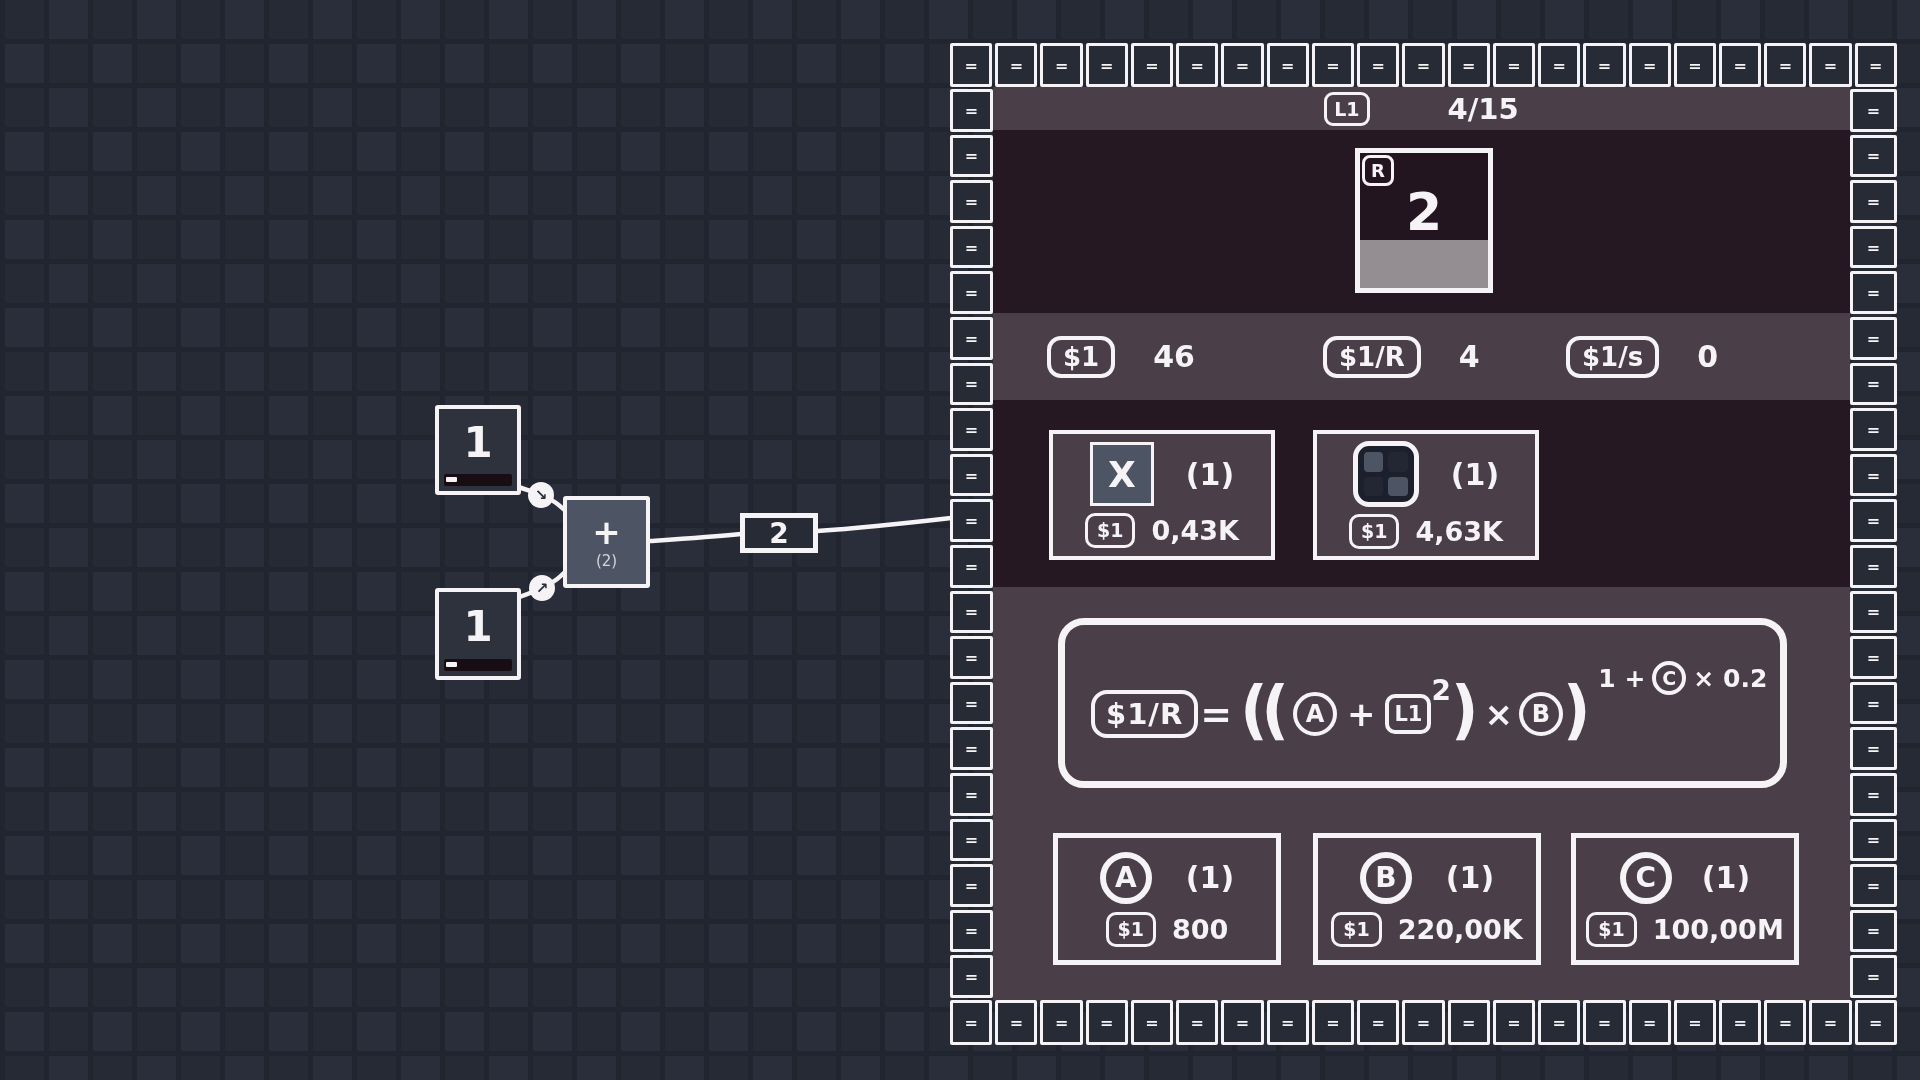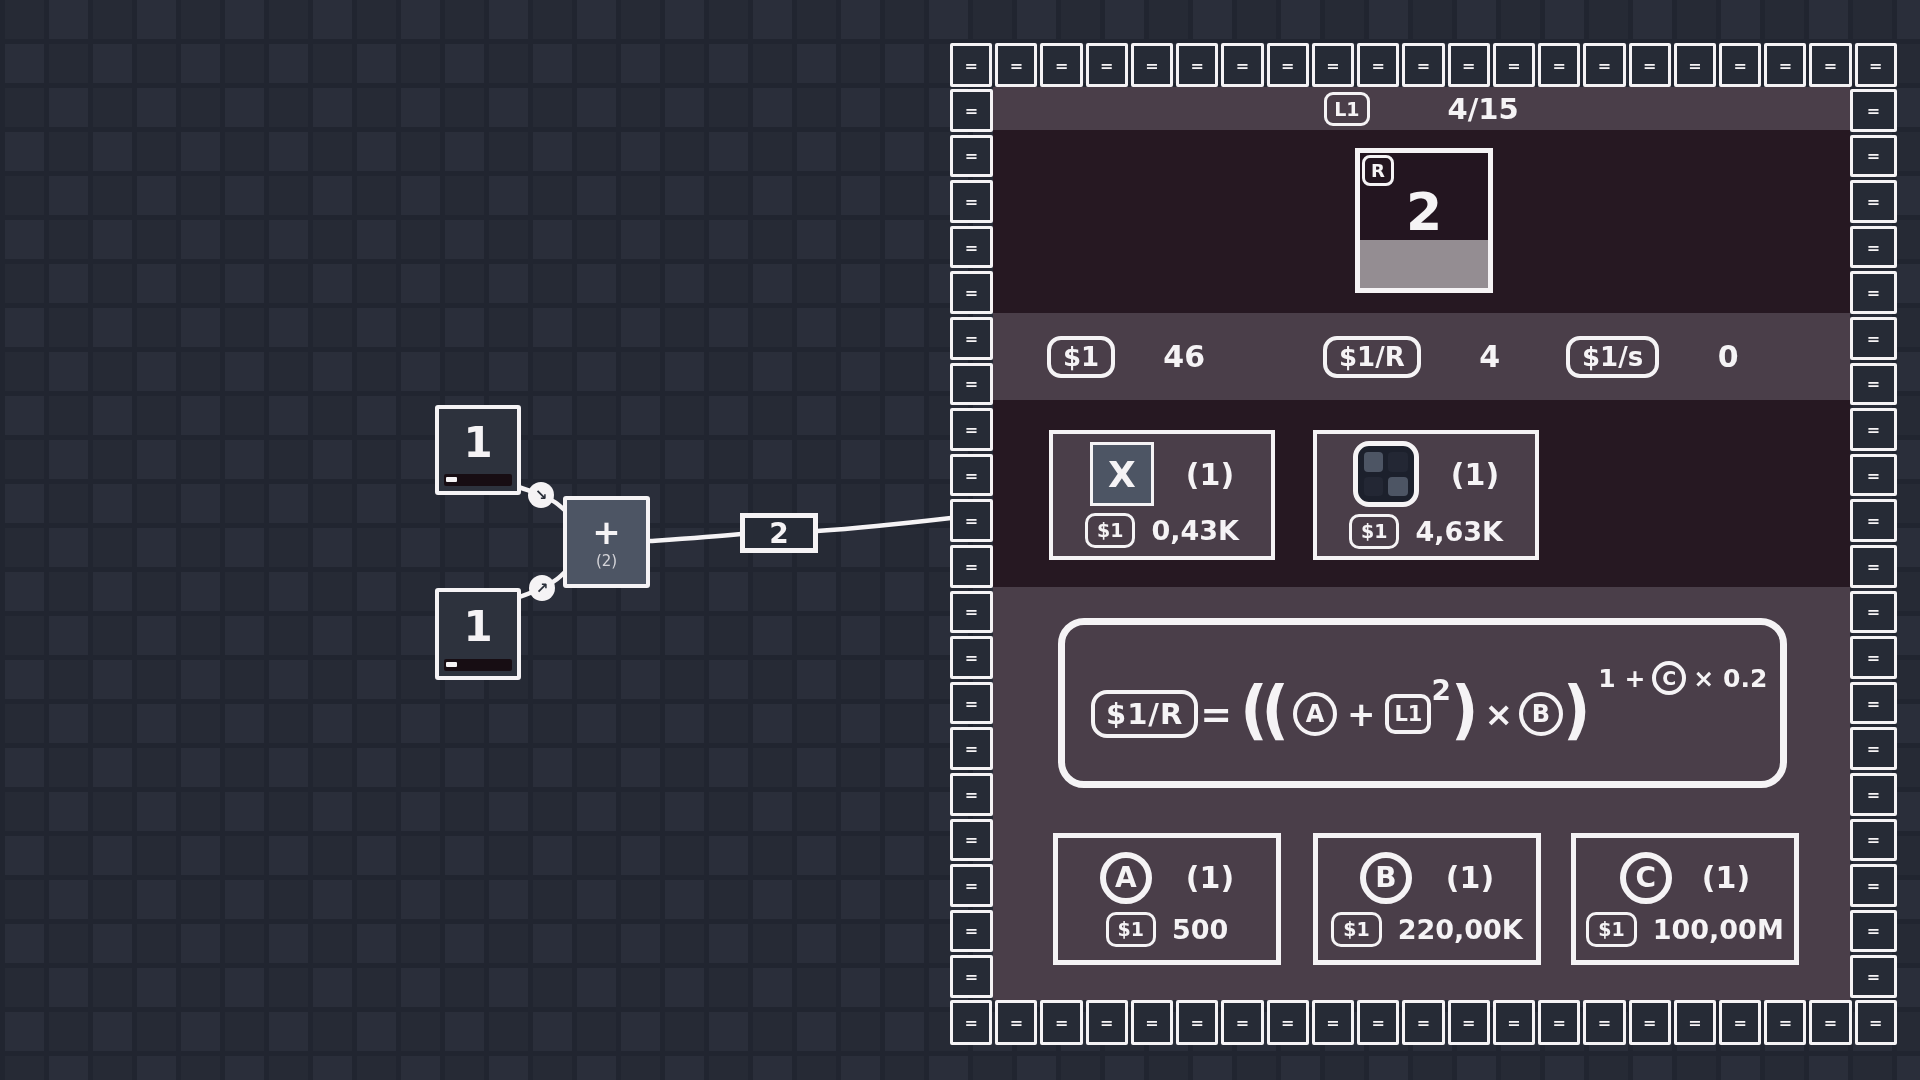--- a/index.html
+++ b/index.html
@@ -85,21 +85,21 @@
     display:flex;align-items:center;justify-content:center;
     font-size:18px;font-weight:bold;background:var(--cardfill);z-index:2;
     border-radius:8px;
   }
   #rescard .cval{position:absolute;left:0;right:0;bottom:50px;text-align:center;font-size:52px;font-weight:bold;line-height:1;}
   #rescard .cbar{position:absolute;left:0;right:0;bottom:0;height:48px;background:var(--graybar);}
   .sec.stats{height:87px;background:var(--mauve);}
   .stat{position:absolute;top:50%;transform:translateY(-50%);display:flex;align-items:center;gap:38px;}
   .stat.s0{left:54px;} .stat.s1{left:330px;} .stat.s2{left:573px;}
   .unitbadge{border:4px solid var(--white);border-radius:14px;padding:2px 12px;font-size:26px;font-weight:bold;}
-  .statval{font-size:30px;font-weight:bold;min-width:62px;text-align:center;}
+  .statval{font-size:30px;font-weight:bold;min-width:62px;text-align:left;}
   .sec.upgrades{height:187px;background:var(--darkpurple);}
   .upgbtn{
     position:absolute;top:30px;width:226px;height:130px;
     background:var(--mauve);border:4px solid var(--white);
     display:flex;flex-direction:column;align-items:center;justify-content:center;gap:7px;
     color:var(--white);cursor:pointer;font-family:inherit;
   }
   .upgbtn.u0{left:56px;} .upgbtn.u1{left:320px;}
   .uprow{display:flex;align-items:center;}
   .uprow.r1{gap:32px;}
@@ -355,21 +355,21 @@
           <span class="post">× 0.2</span>
         </span>
       </div>
       <button class="buybtn b0">
         <div class="uprow r1" style="gap:34px;">
           <span class="lcirc">A</span>
           <span class="count">(1)</span>
         </div>
         <div class="uprow r2">
           <span class="cbadge">$1</span>
-          <span class="cost">500</span>
+          <span class="cost">800</span>
         </div>
       </button>
       <button class="buybtn b1">
         <div class="uprow r1" style="gap:34px;">
           <span class="lcirc">B</span>
           <span class="count">(1)</span>
         </div>
         <div class="uprow r2">
           <span class="cbadge">$1</span>
           <span class="cost">220,00K</span>

